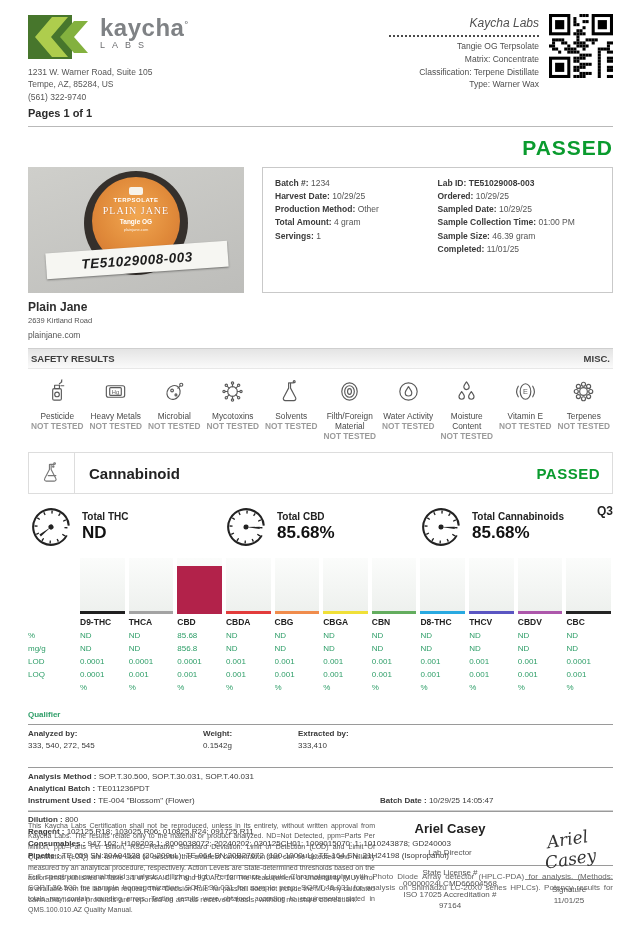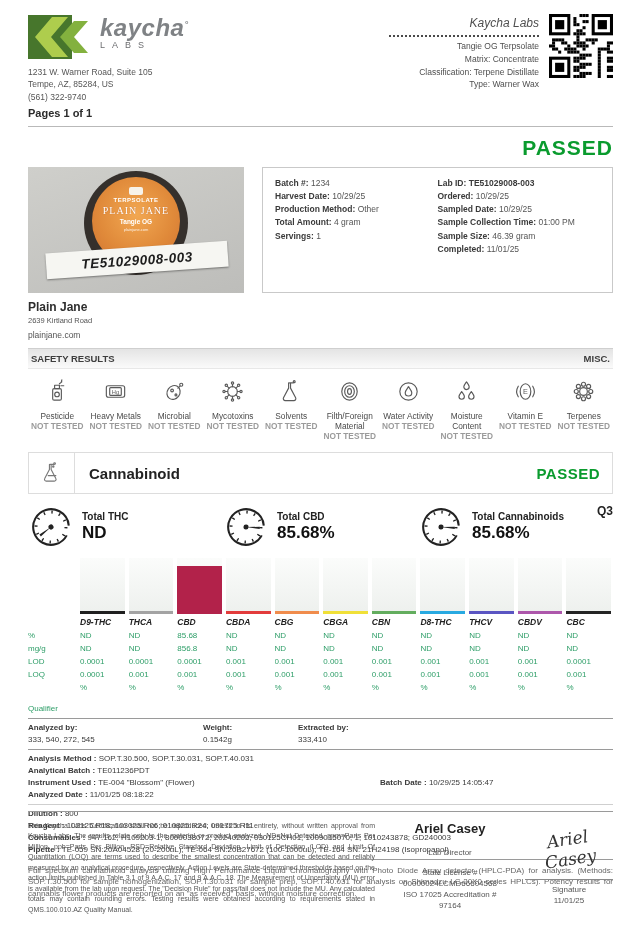--- a/index.html
+++ b/index.html
@@ -3,21 +3,21 @@
 <meta charset="utf-8">
 <style>
   * { box-sizing: border-box; }
   body { margin:0; background:#888; font-family:"Liberation Sans", sans-serif; color:#3a3a3a; }
   .page { width:641px; height:927px; background:#fff; margin:0 auto; position:relative; padding:14px 28px 10px; overflow:hidden; }
 
   
   .hdr { display:flex; justify-content:space-between; }
   .logo-row { display:flex; align-items:flex-start; }
   .logo-text { margin-left:6px; }
-  .logo-word { font-size:24px; color:#7f8285; font-weight:bold; letter-spacing:.5px;font-style:italic; }
+  .logo-word { font-size:24px; color:#7f8285; font-weight:bold; letter-spacing:.5px; }
   .logo-word sup { font-size:9px; }
   .logo-labs { font-size:9px; color:#6d6e71; letter-spacing:7px; margin-top:-2px; text-align:left; padding-right:4px; }
   .addr { font-size:8.5px; color:#555; line-height:1.45; margin-top:4px; }
   .hdr-right { display:flex; gap:10px; }
   .meta { text-align:right; font-size:8.5px; color:#4f4f4f; line-height:1.5; width:168px; }
   .meta .dots { border-top:2px dotted #4a4a4a; width:150px; margin:3px 0 3px auto; }
   .meta .m1 { font-size:12px;font-style:italic; }
   .qr { width:64px; height:64px; }
 
   
@@ -75,26 +75,26 @@
   .q3 { position:absolute; right:0; top:0; font-size:12px; font-weight:bold; color:#222; }
 
   
   .chart { display:flex; margin-top:8px; font-size:8px; }
   .rl { width:50px; flex:none; color:#2e9e68; }
   .rl .cell, .acol .cell { height:13px; line-height:13px; overflow:hidden; }
   .rl .cell { text-align:left; }
   .acol { flex:1; margin:0 2px; text-align:left; }
   .barbox { height:56px; background:linear-gradient(180deg,#fbfcfb,#edf0ed); position:relative; }
   .bar { position:absolute; bottom:0; left:0; right:0; }
-  .aname { height:15px; line-height:16px; font-size:8.5px; font-weight:bold; color:#222;font-style:italic; }
+  .aname { height:15px; line-height:16px; font-size:8.5px; font-weight:bold; color:#222; }
   .acol .cell { color:#2e9e68; }
-  .qualifier { font-size:8px; color:#2e9e68; margin-top:10px; }
-
-  
-  .anlyrow { border-top:1px solid #9a9a9a; margin-top:5px; padding-top:3px; padding-bottom:3px; border-bottom:1px solid #9a9a9a; display:flex; font-size:8px; line-height:1.5; }
+  .qualifier { font-size:8px; color:#2e9e68; margin-top:16px;font-weight:bold; }
+
+  
+  .anlyrow { border-top:1px solid #9a9a9a; margin-top:5px; padding-top:3px; padding-bottom:15px; border-bottom:1px solid #9a9a9a; display:flex; font-size:8px; line-height:1.5; }
   .anlyrow b { color:#3a3a3a; }
   .ac1 { width:175px; } .ac2 { width:95px; } .ac3 { width:185px; } .ac4 { flex:1; }
   .methods { font-size:8px; line-height:1.5; padding:3px 0; border-bottom:1px solid #cfcfcf; }
   .mrow { display:flex; }
   .mrow .ml { width:352px; } .mrow .mr { flex:1; }
   .consum { font-size:8px; line-height:1.5; padding:3px 0; border-bottom:1px solid #9a9a9a; }
   .note { font-size:8px; color:#666; line-height:1.4; margin-top:5px; text-align:justify; }
 
   
   .footer { position:absolute; left:28px; right:28px; bottom:12px; border-top:1px solid #9a9a9a; padding-top:9px; display:flex; gap:14px; }
@@ -628,21 +628,20 @@
     <div class="ac4"><b>Extracted by:</b><br><span>333,410</span></div>
   </div>
 
   <div class="methods">
     <div><b>Analysis Method : </b><span>SOP.T.30.500, SOP.T.30.031, SOP.T.40.031</span></div>
     <div><b>Analytical Batch : </b><span>TE011236PDT</span></div>
     <div class="mrow">
       <div class="ml"><b>Instrument Used : </b><span>TE-004 "Blossom" (Flower)</span></div>
       <div class="mr"><b>Batch Date : </b><span>10/29/25 14:05:47</span></div>
     </div>
-    <div><b>Analyzed Date : </b><span>11/01/25 08:18:22</span></div>
   </div>
 
   <div class="consum">
     <div><b>Dilution : </b><span>800</span></div>
     <div><b>Reagent : </b><span>102125.R18; 103025.R06; 010825.R24; 091725.R11</span></div>
     <div><b>Consumables : </b><span>947.162; H109203-1; 8000038072; 20240202; 030125CH01; 1009015070; 1; 1010243878; GD240003</span></div>
     <div><b>Pipette : </b><span>TE-059 SN:20A04528 (20-200uL); TE-064 SN:20B27672 (100-1000uL); TE-164 SN: 21H24198 (Isopropanol)</span></div>
   </div>
 
   <div class="note">Full spectrum cannabinoid analysis utilizing High Performance Liquid Chromatography with Photo Diode Array detector (HPLC-PDA) for analysis. (Methods: SOP.T.30.500 for sample homogenization, SOP.T.30.031 for sample prep, SOP.T.40.031 for analysis on Shimadzu LC-20X0 series HPLCs). Potency results for cannabis flower products are reported on an "as received" basis, without moisture correction.</div>

